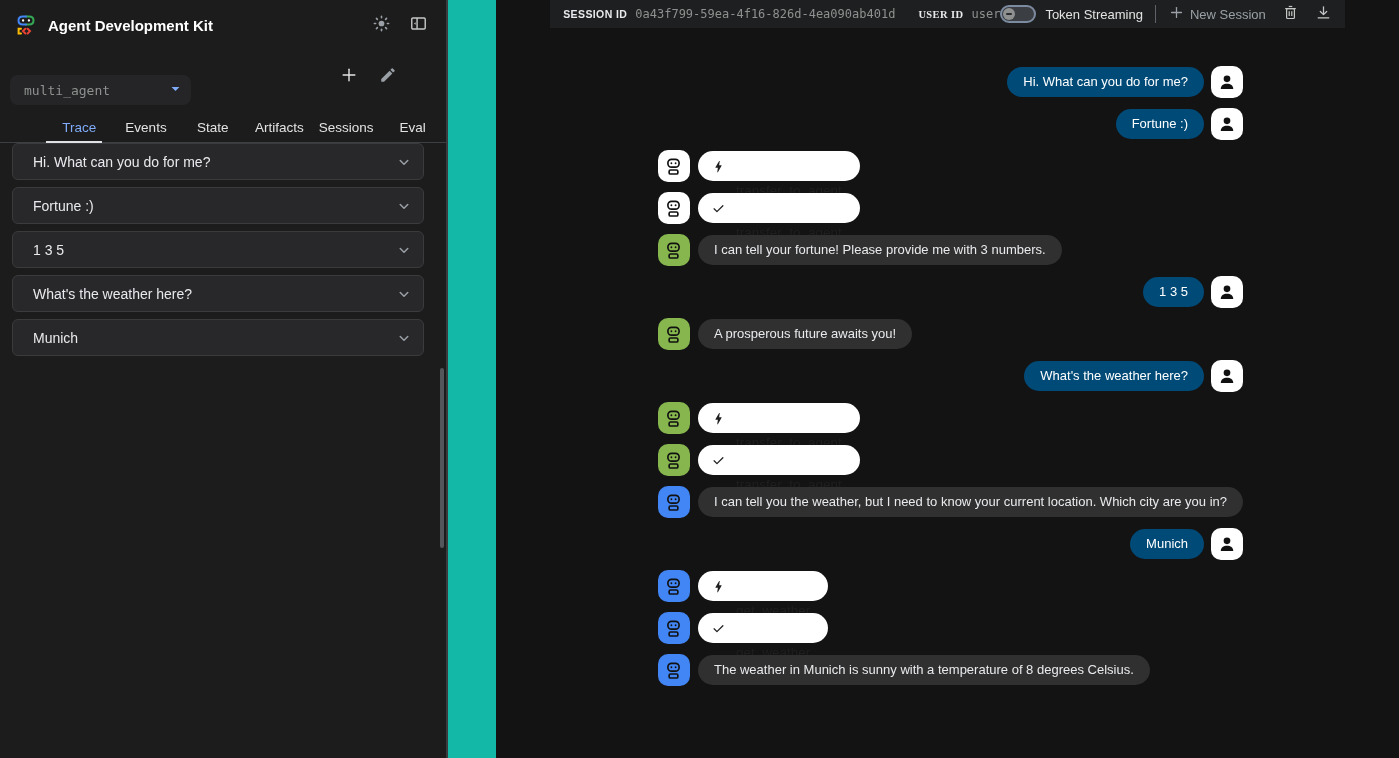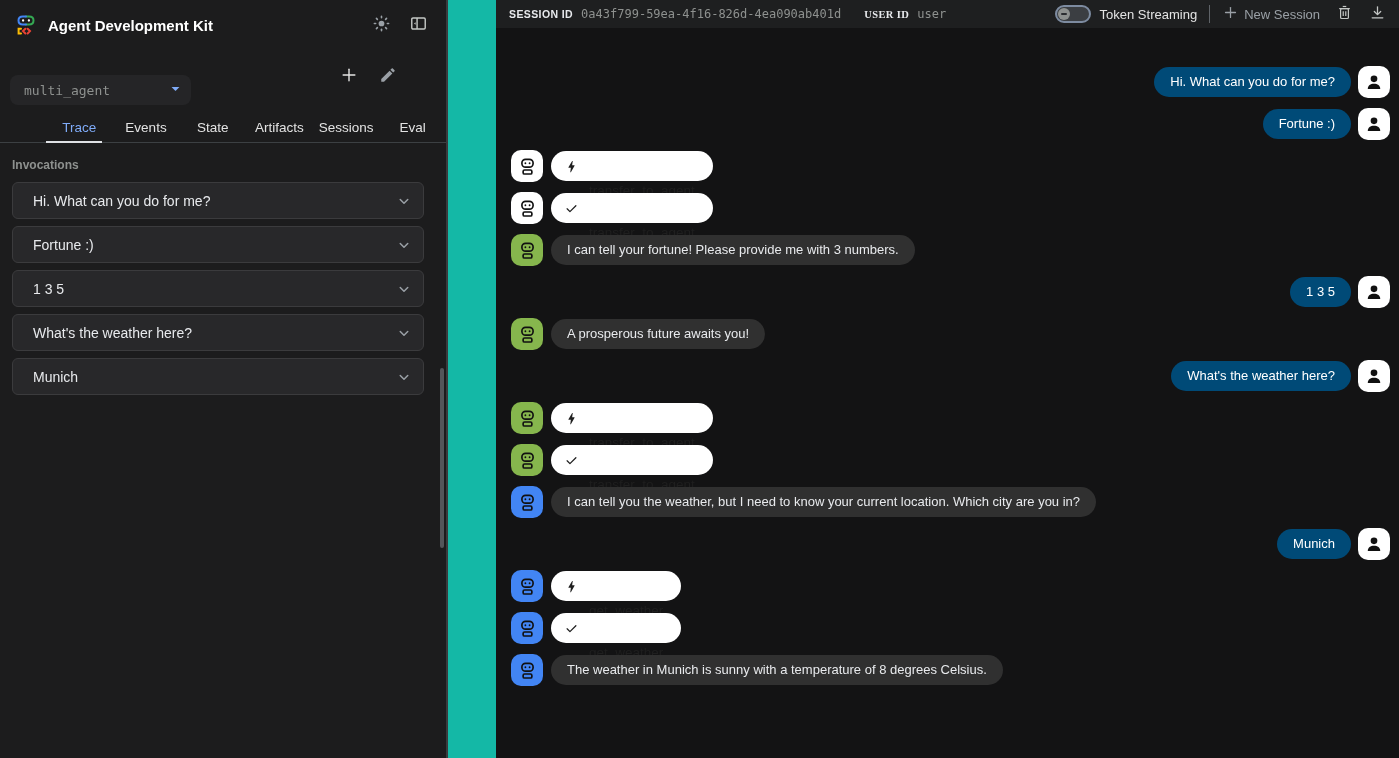--- a/index.html
+++ b/index.html
@@ -26,21 +26,21 @@
   .tab.active { color:#7fabf8; }
   .tab.active::after { content:""; position:absolute; left:0; right:11px; bottom:-1px; height:2px; background:#dfe1e5; }
 
   .invocations-label { margin:15px 0 10px; padding:0 12px; font-size:12px; font-weight:600; color:#8e918f; }
   .invocation { margin:0 22px 7px 12px; height:37px; background:#28282a; border:1px solid #3b3b3d; border-radius:6px; display:flex; align-items:center; justify-content:space-between; padding:0 10px 0 20px; cursor:pointer; }
   .invocation .lbl { font-size:14px; color:#e8eaed; }
   .invocation .chev { display:flex; }
   .sidebar-scrollbar { position:absolute; right:2px; top:368px; width:4px; height:180px; border-radius:2px; background:#53565a; }
 
   
-  .chat { flex:1; background:#131314; display:flex; flex-direction:column; min-width:0; }
+  .chat { flex:1; background:#131314; display:flex; flex-direction:column; min-width:0;align-items:center; }
   .session-bar { height:28px; background:#1e1f20; display:flex; align-items:center; padding:0 13px; flex:none; }
   .kv-label { font-size:10.5px; font-weight:700; color:#e8eaed; letter-spacing:.4px; margin-right:8px; }
   .kv-value { font-family:"DejaVu Sans Mono", monospace; font-size:12px; color:#8e918f; }
   .user-kv { margin-left:23px;font-family:Liberation Serif, serif; }
   .right-controls { margin-left:auto; display:flex; align-items:center; }
   .switch { position:relative; width:36px; height:18px; border-radius:10px; background:#3b3e42; border:2px solid #7d8ba0; cursor:pointer; flex:none; }
   .switch-thumb { position:absolute; left:1px; top:1px; width:12px; height:12px; border-radius:50%; background:#8e918f; display:flex; align-items:center; justify-content:center; }
   .switch-thumb::after { content:""; width:6px; height:2px; background:#2b2d30; border-radius:1px; }
   .ts-label { margin-left:9px; font-size:13px; color:#e3e3e3; }
   .vdivider { width:1px; height:18px; background:#5f6368; margin:0 12px; }
@@ -134,21 +134,20 @@
 
     <nav class="tabs" id="tabs">
         <button class="tab active"><span>Trace</span></button>
         <button class="tab"><span>Events</span></button>
         <button class="tab"><span>State</span></button>
         <button class="tab"><span>Artifacts</span></button>
         <button class="tab"><span>Sessions</span></button>
         <button class="tab"><span>Eval</span></button>
       </nav>
 
-    <div class="invocations-label">Invocations</div>
     <div id="invocations">
         <div class="invocation">
           <span class="lbl">Hi. What can you do for me?</span>
           <span class="chev">
             <svg viewBox="0 0 24 24" width="18" height="18" fill="none" stroke="#9aa0a6" stroke-width="2" stroke-linecap="round" stroke-linejoin="round">
               <path d="M7 10l5 5 5-5"></path>
             </svg>
           </span>
         </div>
         <div class="invocation">

